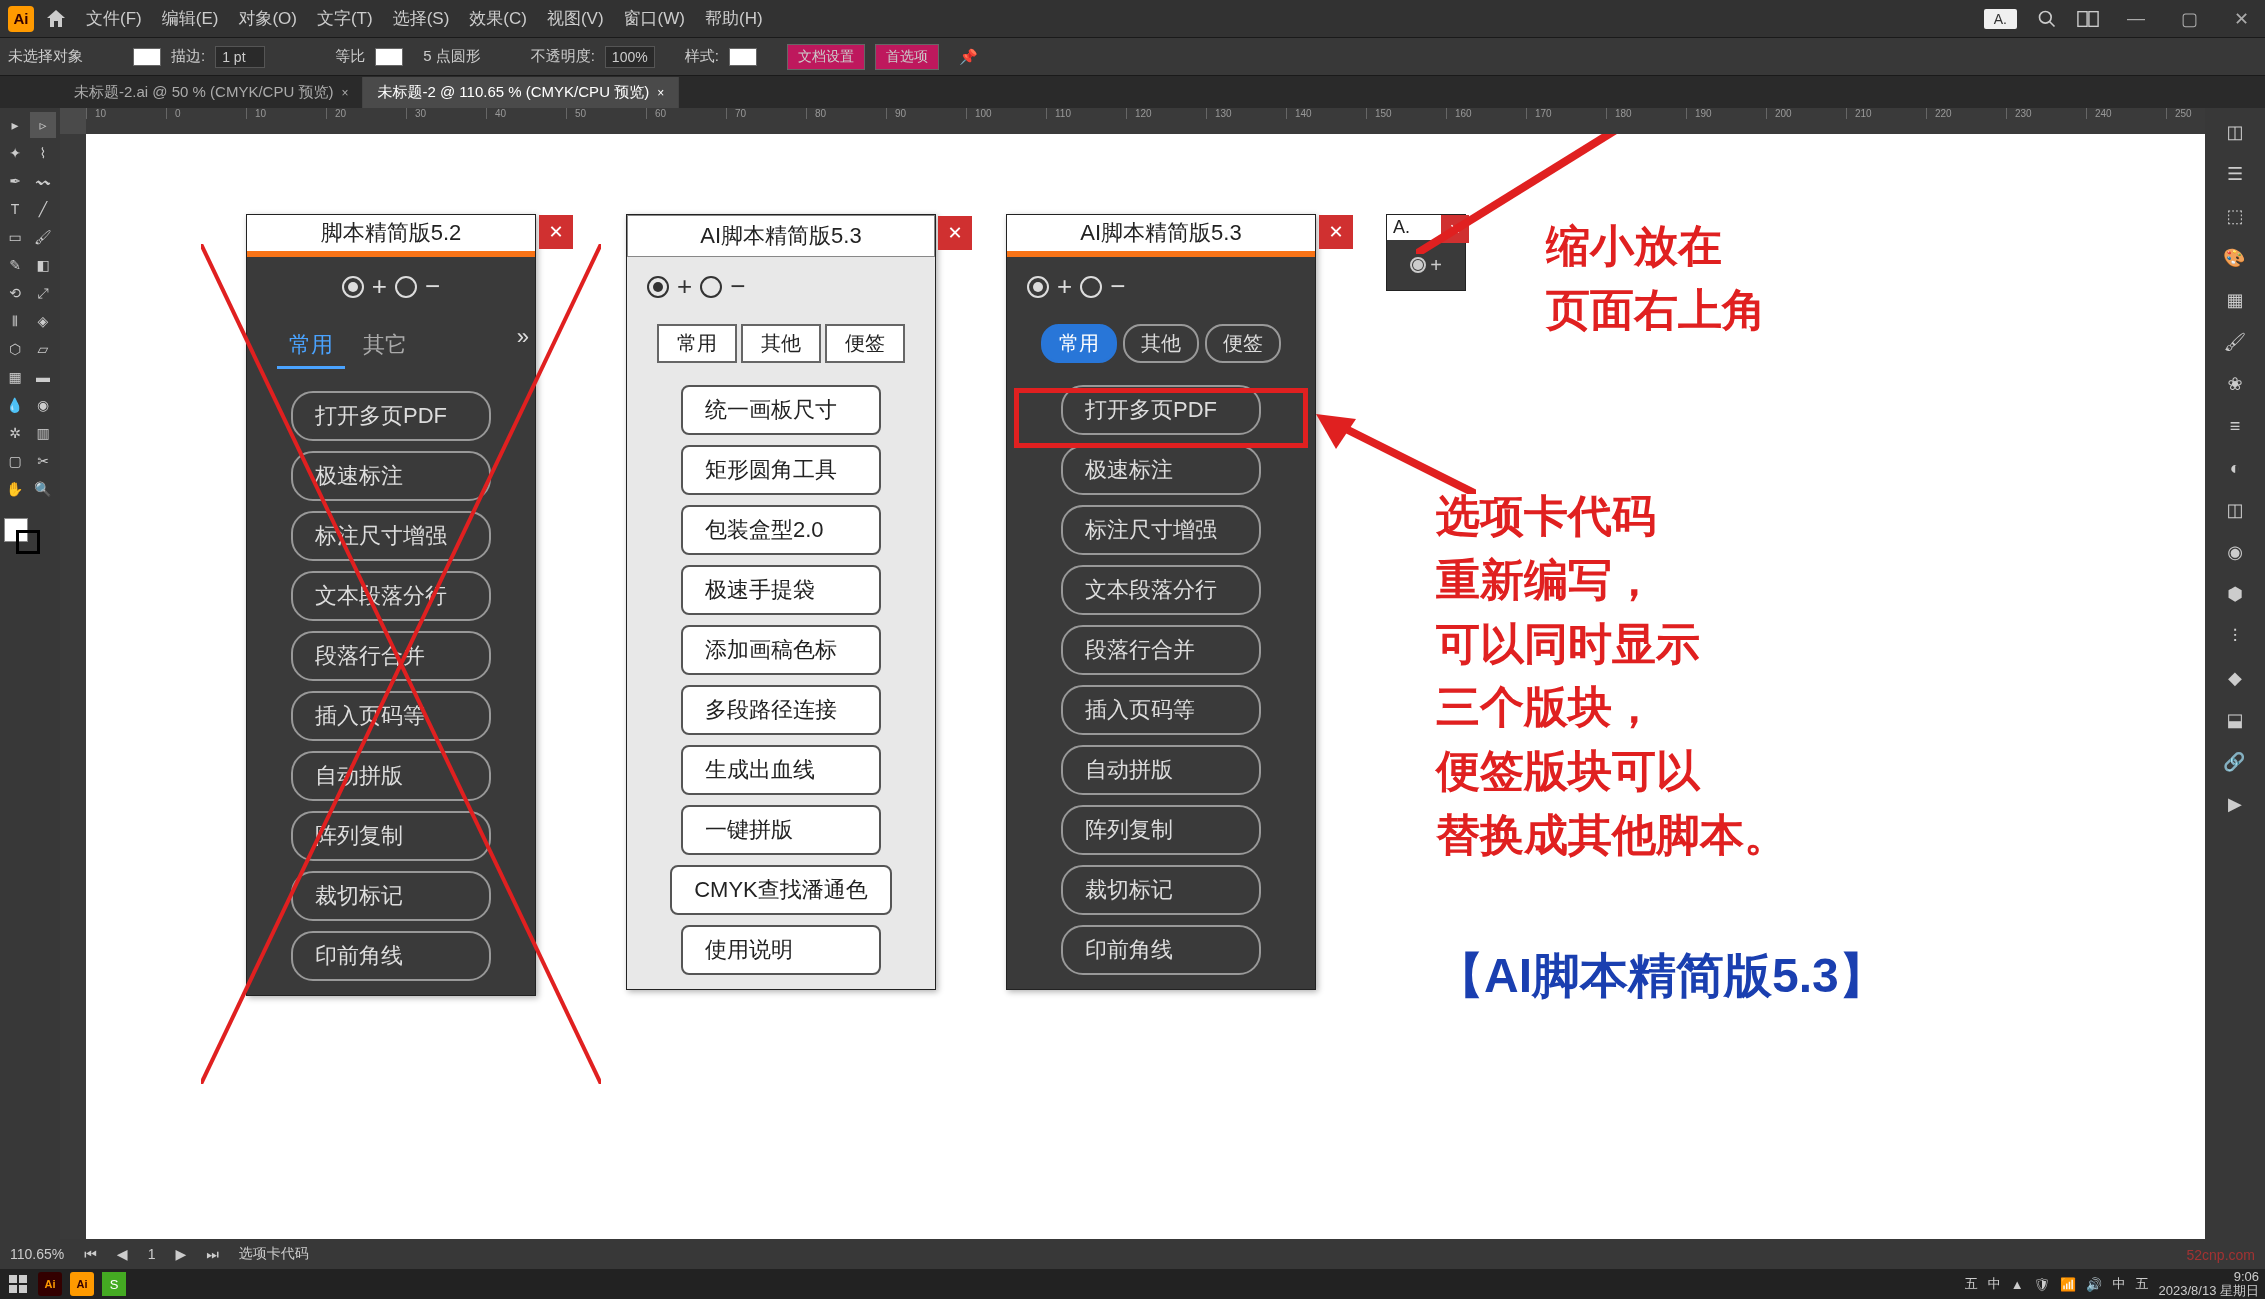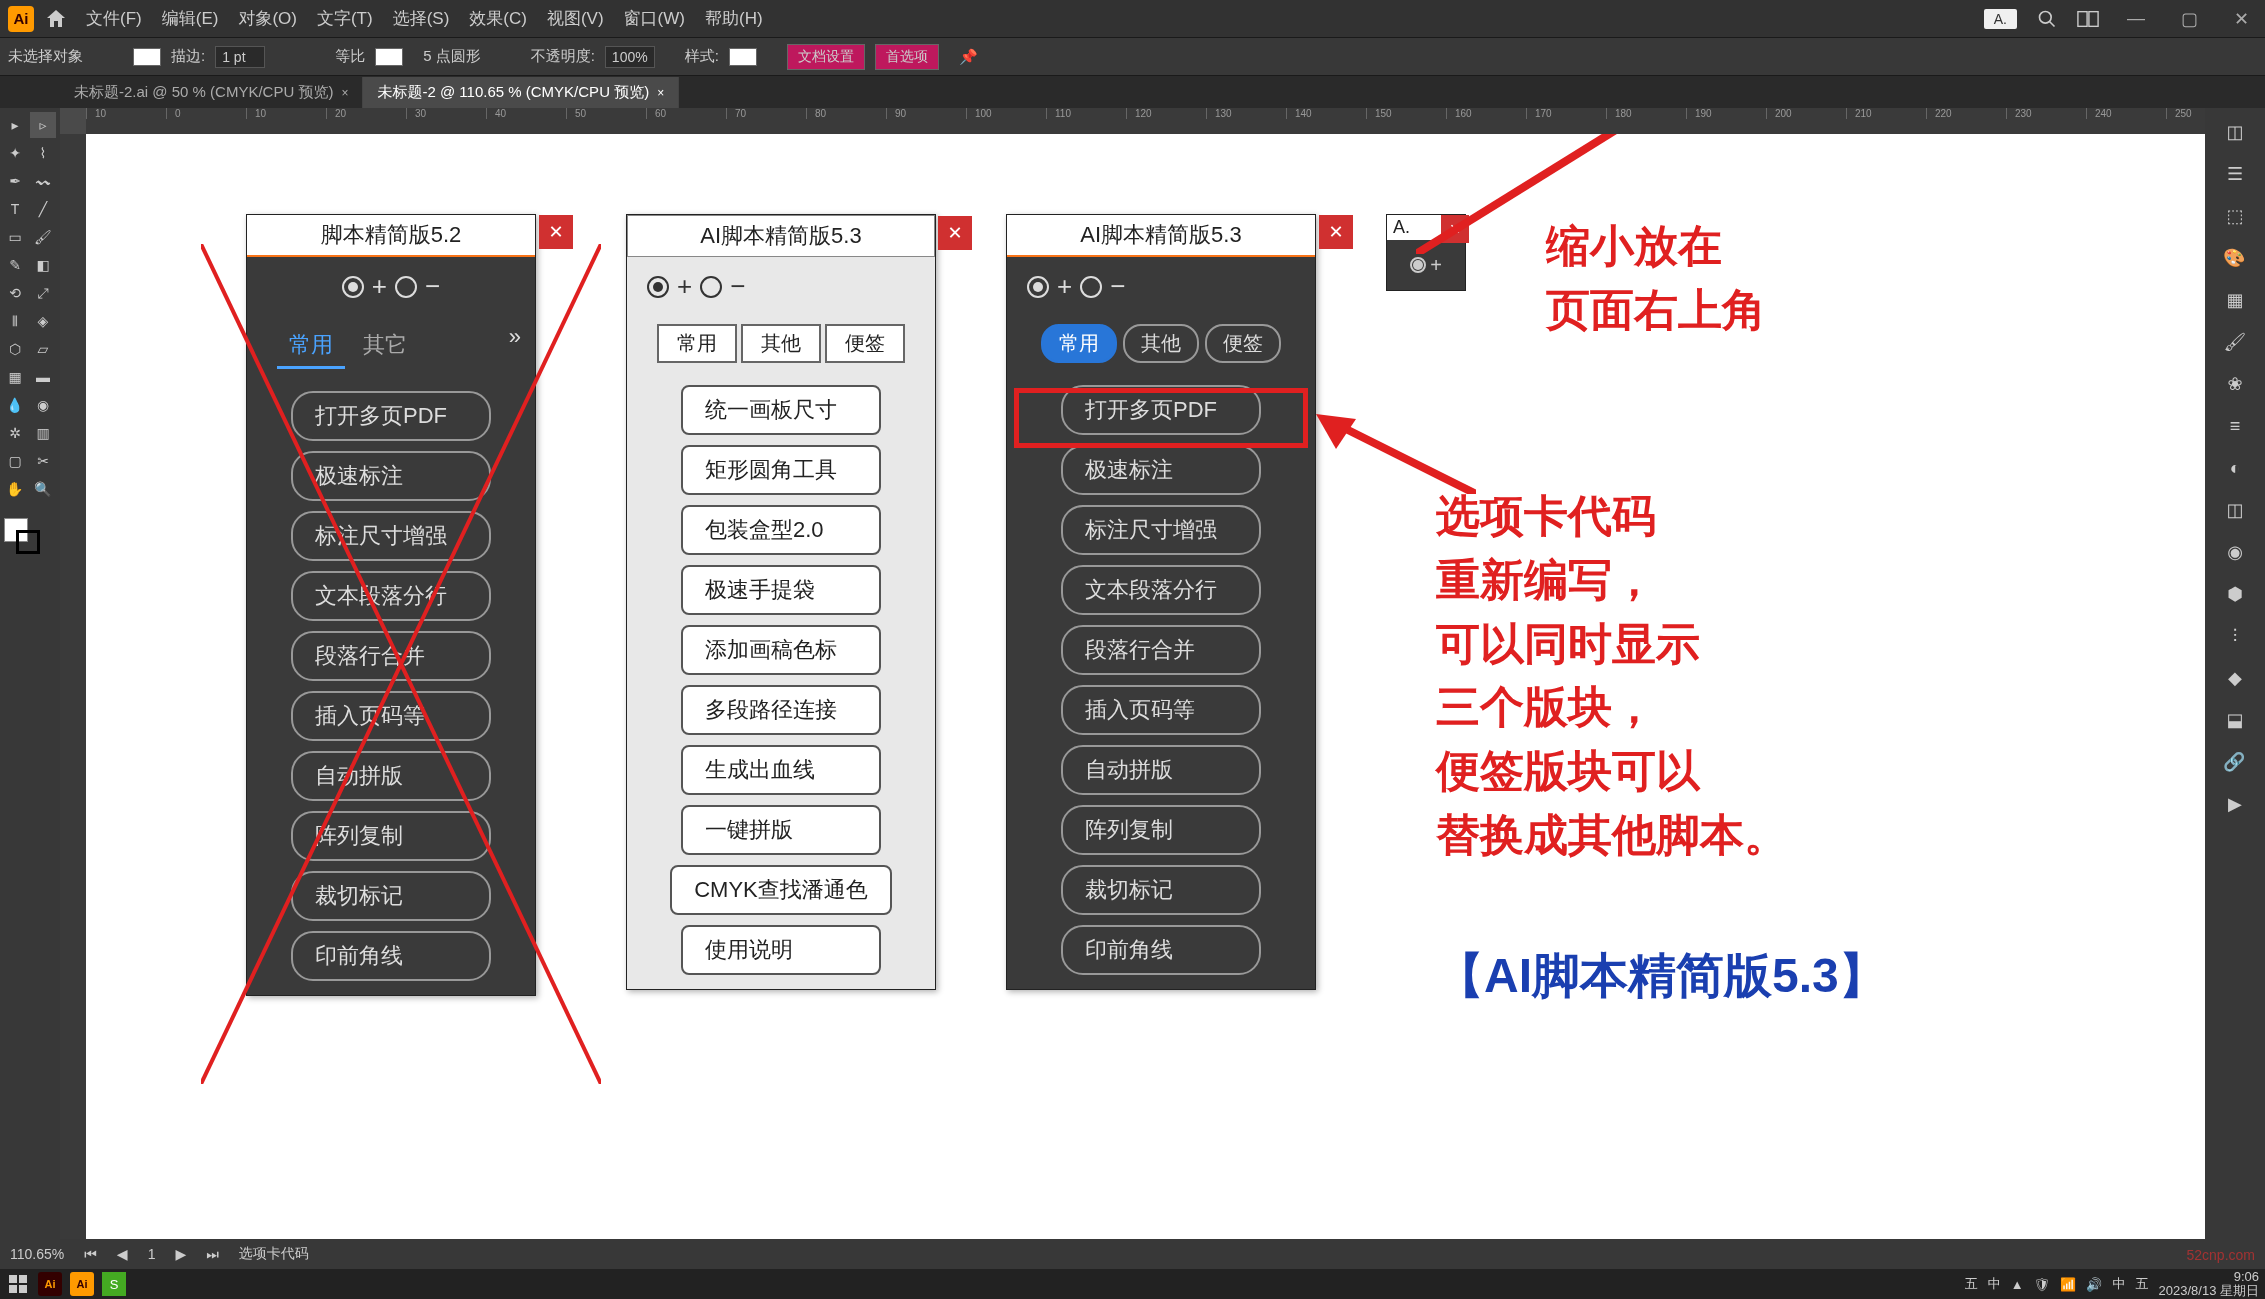--- a/index.html
+++ b/index.html
@@ -26,27 +26,27 @@
 .ruler-v{position:absolute;top:26px;left:0;width:26px;bottom:0;background:#3a3a3a}
 .canvas{position:absolute;top:26px;left:26px;right:0;bottom:0;background:#fff;overflow:hidden}
 .toolbox{position:absolute;top:108px;left:0;width:60px;bottom:60px;background:#383838;display:flex;flex-direction:column;padding:4px 2px;gap:2px}
 .tool-row{display:flex;gap:2px}
 .tool{width:26px;height:26px;display:flex;align-items:center;justify-content:center;color:#ccc;cursor:pointer;font-size:14px}
 .tool.active{background:#555}
 .right-dock{position:absolute;top:108px;right:0;width:60px;bottom:60px;background:#383838;display:flex;flex-direction:column;align-items:center;padding-top:6px;gap:6px}
 .dock-icon{width:44px;height:36px;display:flex;align-items:center;justify-content:center;color:#ccc;cursor:pointer;font-size:18px}
 .panel{position:absolute;background:#3a3a3a;border:1px solid #222;color:#ddd;box-shadow:2px 2px 6px rgba(0,0,0,.3)}
 .panel-light{background:#e8e8e8;color:#222}
-.panel-title{height:42px;display:flex;align-items:center;justify-content:center;font-size:22px;border-bottom:2px solid #f97316;position:relative}
+.panel-title{height:42px;display:flex;align-items:center;justify-content:center;font-size:22px;border-bottom:6px solid #f97316;position:relative}
 .panel-light .panel-title{border-bottom:1px solid #bbb}
 .panel-close{position:absolute;right:-38px;top:0;width:34px;height:34px;background:#d03030;color:#fff;display:flex;align-items:center;justify-content:center;font-size:18px;cursor:pointer}
 .size-row{display:flex;align-items:center;justify-content:center;gap:8px;padding:14px 0;font-size:26px}
 .radio-btn{width:22px;height:22px;border:2px solid currentColor;border-radius:50%;display:inline-flex;align-items:center;justify-content:center}
 .radio-btn.checked::after{content:"";width:10px;height:10px;background:currentColor;border-radius:50%}
-.tabs-row{display:flex;gap:6px;padding:8px 14px;justify-content:center}
+.tabs-row{display:flex;gap:6px;padding:8px 6px;justify-content:center}
 .pill-tab{border:2px solid #999;border-radius:18px;padding:4px 16px;font-size:20px;cursor:pointer}
 .pill-tab.active-blue{background:#2876d8;border-color:#2876d8;color:#fff}
 .underline-tab{padding:6px 12px;font-size:22px;cursor:pointer;color:#aaa}
 .underline-tab.active{color:#4aa3ff;border-bottom:3px solid #4aa3ff}
 .btn-list{display:flex;flex-direction:column;gap:10px;padding:14px 20px;align-items:center}
 .script-btn{border:2px solid #999;border-radius:22px;padding:8px 22px;font-size:22px;cursor:pointer;min-width:200px;text-align:left}
 .panel-light .script-btn{background:#fff;border:2px solid #555;border-radius:8px}
 .panel-boxed .panel-title{background:#fff;border:1px solid #888}
 .panel-boxed .tab-box{border:2px solid #666;padding:4px 18px;font-size:20px;cursor:pointer;background:#fff}
 .panel-boxed .tabs-row{gap:4px}

